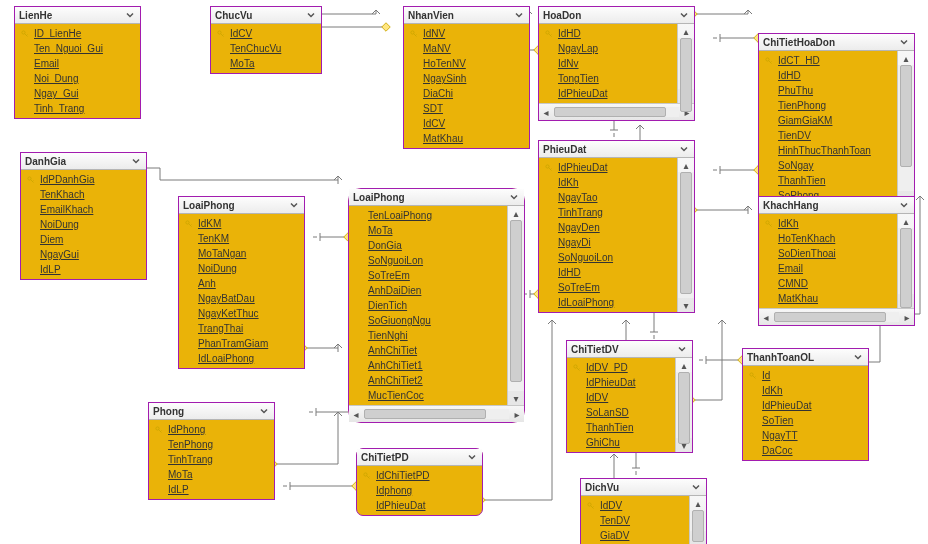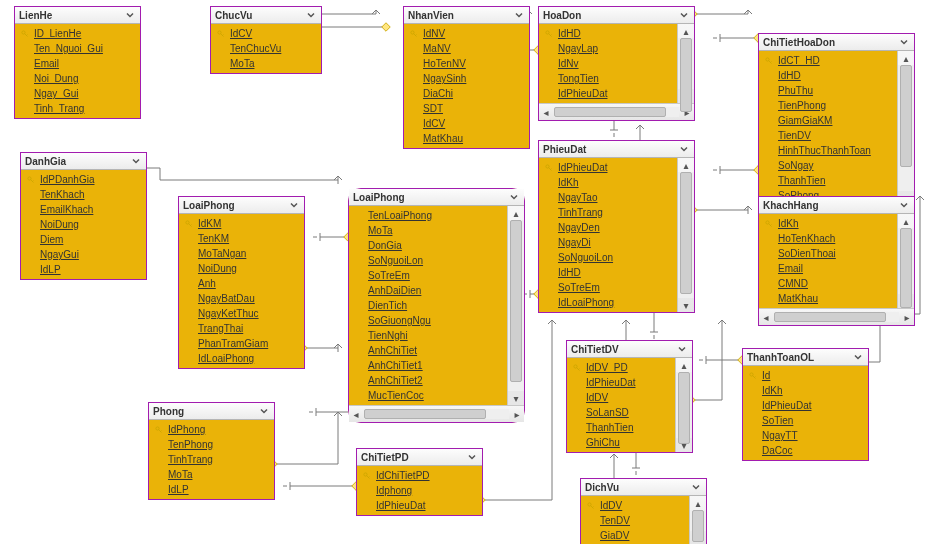--- a/index.html
+++ b/index.html
@@ -663,21 +663,21 @@
             <span class="key-slot"></span>
             <span>MoTa</span>
           </div>
           <div class="row">
             <span class="key-slot"></span>
             <span>IdLP</span>
           </div>
         </div>
       </div>
     </div>
-    <div class="tbl" style="left: 356px; top: 448px; width: 125px;">
+    <div class="tbl" style="left: 356px; top: 448px; width: 125px; border-radius: 7px;">
       <div class="tbl-head">
         <span>ChiTietPD</span>
         <span class="expander">
           <svg width="12" height="12" viewBox="0 0 12 12">
             <path d="M3 4.5 L6 7.5 L9 4.5" fill="none" stroke="#555" stroke-width="1.5"></path>
           </svg>
         </span>
       </div>
       <div class="tbl-body">
         <div class="col-list">

